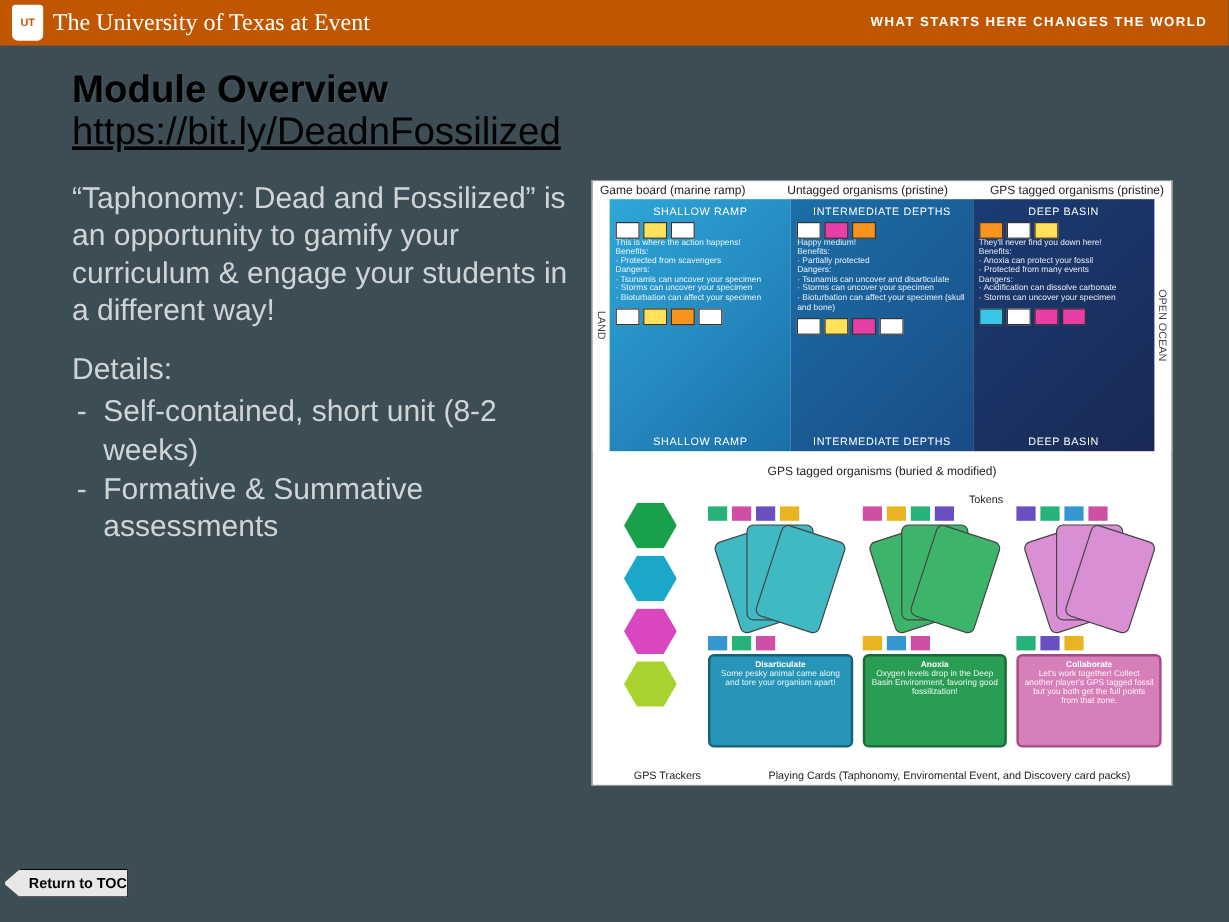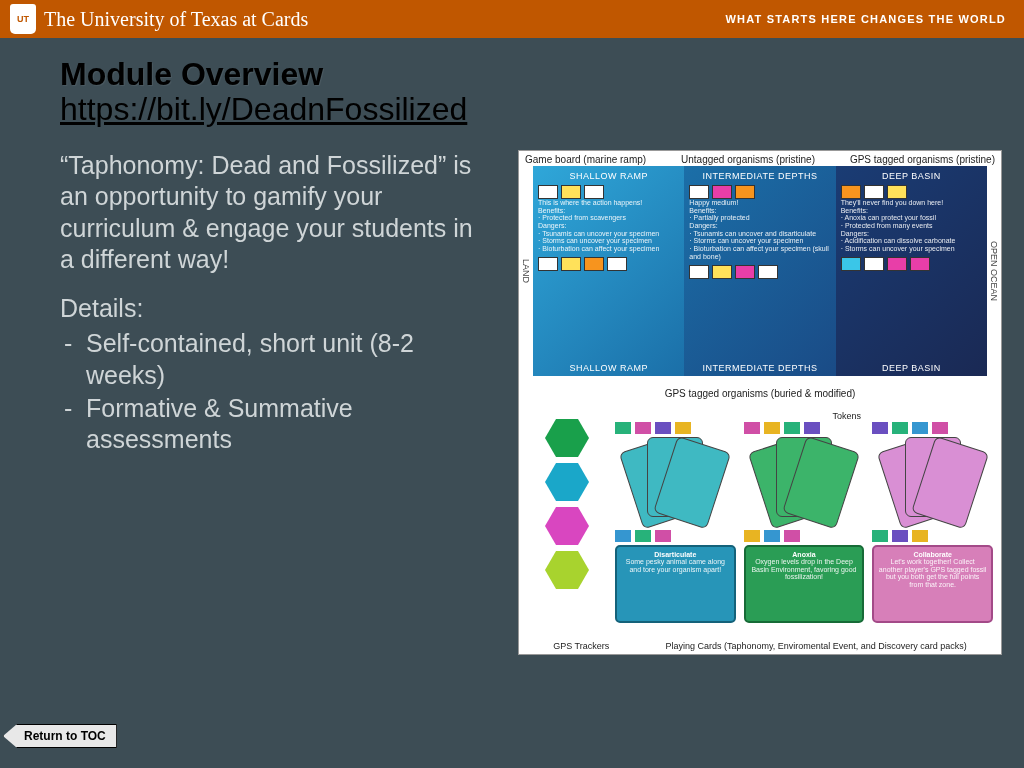--- a/index.html
+++ b/index.html
@@ -46,21 +46,21 @@
     color: #000;
     text-shadow: 1px 1px 1px rgba(255,255,255,0.08);
   }
   .url {
     font-size: 32px;
     color: #000;
     text-decoration: underline;
     margin-top: -2px;
     margin-bottom: 22px;
   }
-  .twocol { display: flex; gap: 28px; }
+  .twocol { display: flex; gap: 3px; }
   .leftcol { width: 430px; color: #cfd5d7; font-size: 25px; line-height: 1.25; }
   .desc { margin-bottom: 18px; }
   .details-label { margin-bottom: 4px; }
   .bullets { list-style: none; padding-left: 26px; }
   .bullets li { position: relative; margin-bottom: 2px; }
   .bullets li::before {
     content: "-";
     position: absolute;
     left: -22px;
   }
@@ -118,33 +118,33 @@
   .tk1{background:#27b27a;} .tk2{background:#d04fa6;} .tk3{background:#6a4fc0;}
   .tk4{background:#e8b422;} .tk5{background:#3596d0;}
   .bottom-caption{display:flex;justify-content:space-around;font-size:9px;color:#222;padding:0 6px 3px 6px;}
   .return-arrow {
     position: absolute;
     left: 3px; bottom: 20px;
     background: #e8e8e8;
     border: 1px solid #000;
     font-size: 12px;
     font-weight: bold;
-    padding: 4px 10px 4px 20px;
+    padding: 4px 0 4px 20px;
     clip-path: polygon(14px 0, 100% 0, 100% 100%, 14px 100%, 0 50%);
     cursor: pointer;
   }
   .thin{font-size:7px;line-height:1.1;opacity:0.9;}
 </style>
 </head>
 <body>
 
 <div class="topbar">
   <div class="uni-left">
     <div class="shield">UT</div>
-    <div class="uni-name">The University of Texas at Cards</div>
+    <div class="uni-name">The University of Texas at Event</div>
   </div>
   <div class="tagline">WHAT STARTS HERE CHANGES THE WORLD</div>
 </div>
 
 <div class="content">
   <div class="title">Module Overview</div>
   <div class="url">https://bit.ly/DeadnFossilized</div>
 
   <div class="twocol">
     <div class="leftcol">

